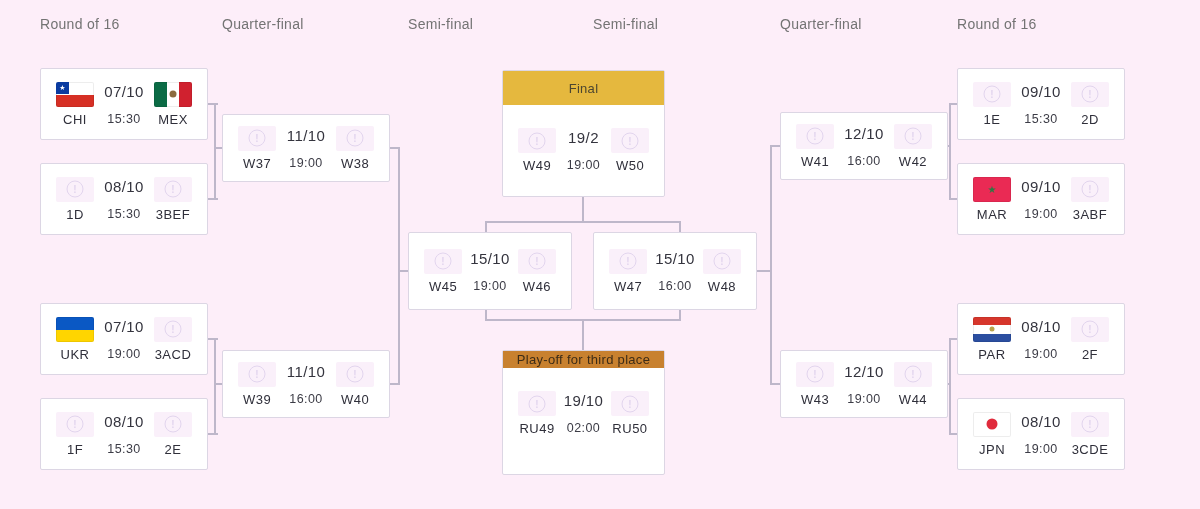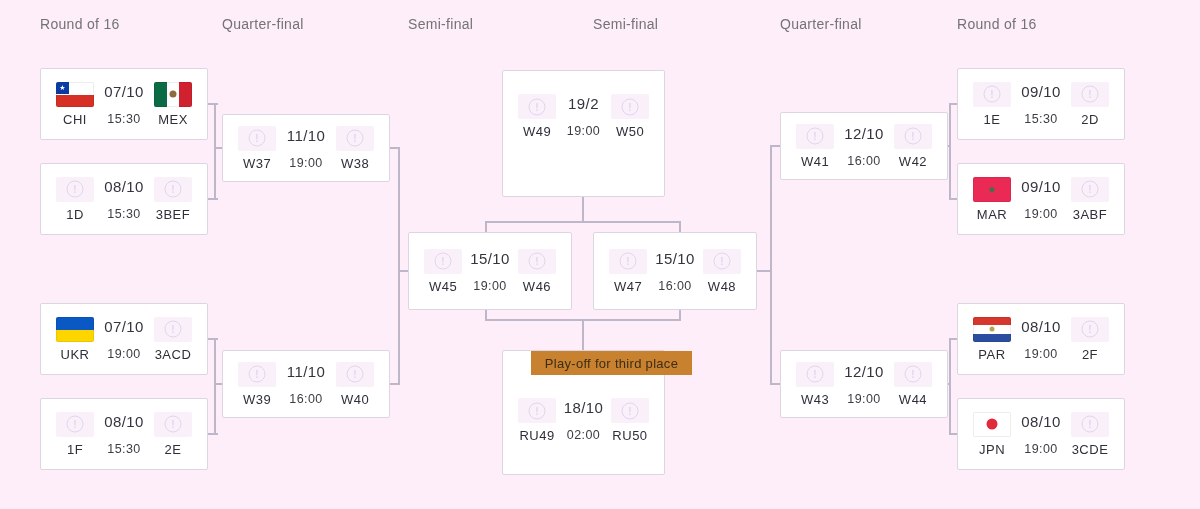--- a/index.html
+++ b/index.html
@@ -31,21 +31,21 @@
   .titled { position:absolute; border:1.5px solid #dcd6e4; border-radius:2px; background:#fff; }
   .titled .match {
     position:static; border:none; width:100%;
     display:flex; align-items:center; justify-content:space-between; padding:0 12px;
   }
   .card-header {
     width:100%; display:flex; align-items:center; justify-content:center;
     font-size:13px; color:#45412f; letter-spacing:0.3px;
   }
   .card-header.final  { background:#e5b83e; height:34px; color:#4c4630; }
-  .card-header.third  { background:#c8812f; height:24px; color:#3d2c16;margin-left:28px; }
+  .card-header.third  { background:#c8812f; height:17px; color:#3d2c16; }
 
   .team { display:flex; flex-direction:column; align-items:center; gap:5px; min-width:44px; }
   .code { font-size:13px; color:#2f2f3a; letter-spacing:0.5px; }
   .when { text-align:center; }
   .date { font-size:15px; color:#34343e; letter-spacing:0.4px; }
   .time { font-size:12.5px; color:#3c3c46; margin-top:12px; letter-spacing:0.4px; }
 
   .flag { width:38px; height:25px; position:relative; border-radius:2px; overflow:hidden; }
   .flag:not([data-flag="TBD"]) { box-shadow: inset 0 0 0 1px rgba(0,0,0,0.07); }
 
@@ -208,20 +208,21 @@
         <div class="date">11/10</div>
         <div class="time">16:00</div>
       </div>
     <div class="team">
         <div class="flag" data-flag="TBD"></div>
         <div class="code">W40</div>
       </div>
   </div>
 
   <div class="titled" style="left:502px;top:70px;width:163px;height:127px;">
+    <div class="card-header final">Final</div>
     <div class="match" style="height:91px;">
       <div class="team">
           <div class="flag" data-flag="TBD"></div>
           <div class="code">W49</div>
         </div>
       <div class="when">
           <div class="date">19/2</div>
           <div class="time">19:00</div>
         </div>
       <div class="team">
@@ -261,21 +262,21 @@
   </div>
 
   <div class="titled" style="left:502px;top:350px;width:163px;height:125px;">
     <div class="card-header third">Play-off for third place</div>
     <div class="match" style="height:91px;">
       <div class="team">
           <div class="flag" data-flag="TBD"></div>
           <div class="code">RU49</div>
         </div>
       <div class="when">
-          <div class="date">18/10</div>
+          <div class="date">19/10</div>
           <div class="time">02:00</div>
         </div>
       <div class="team">
           <div class="flag" data-flag="TBD"></div>
           <div class="code">RU50</div>
         </div>
     </div>
   </div>
 
   <div class="match" style="left:780px;top:112px;width:168px;height:68px;">

